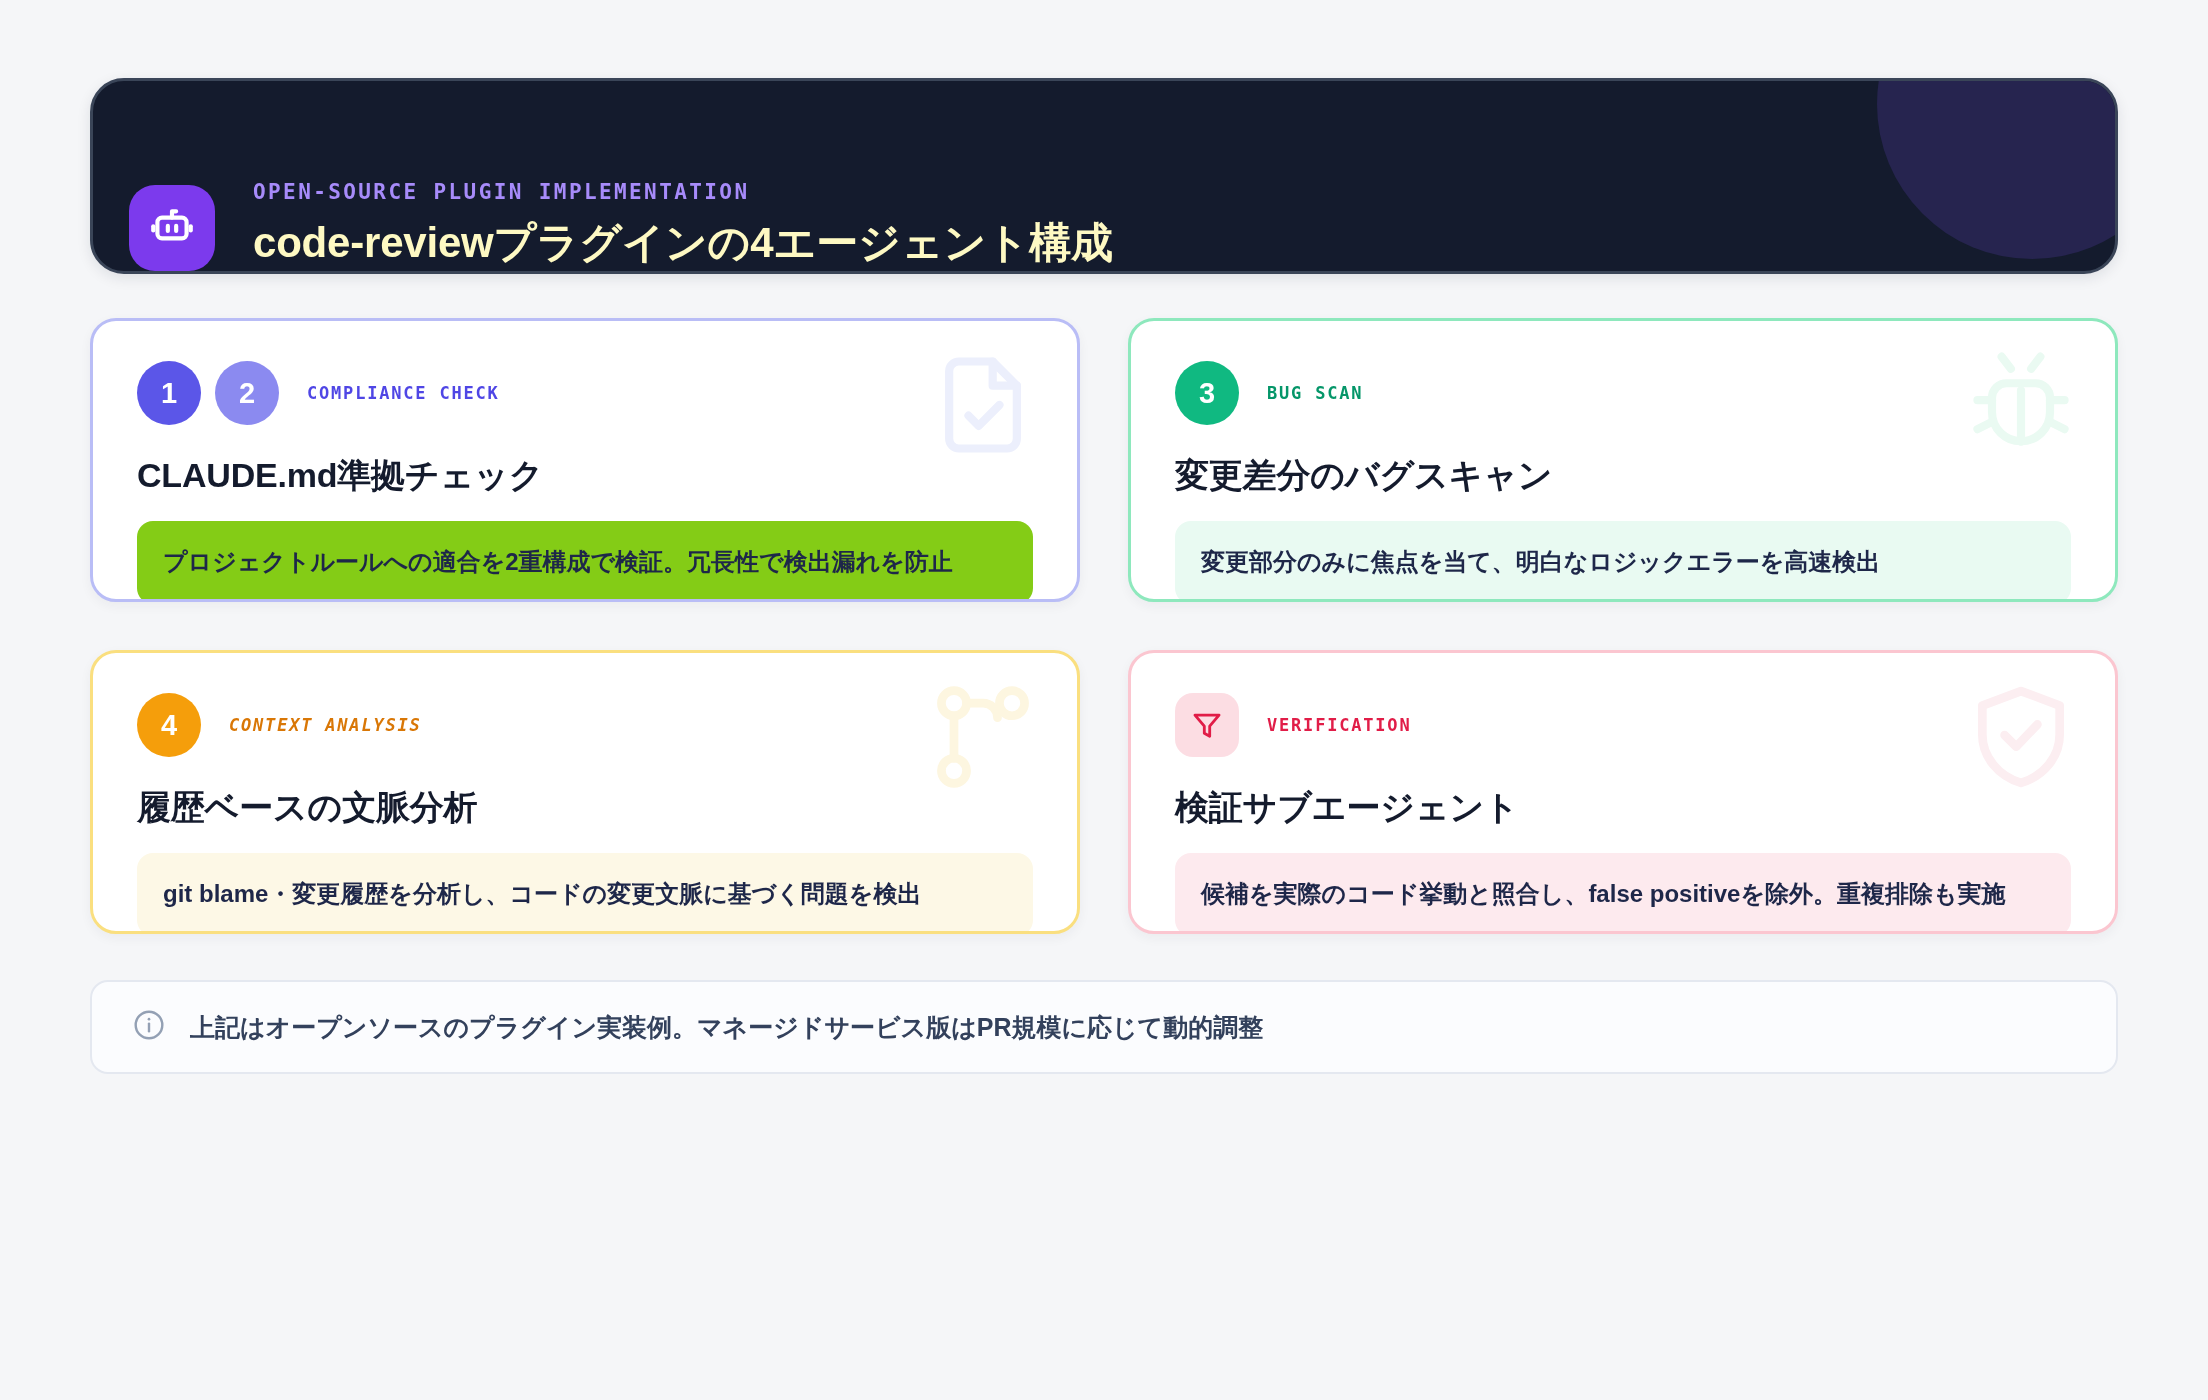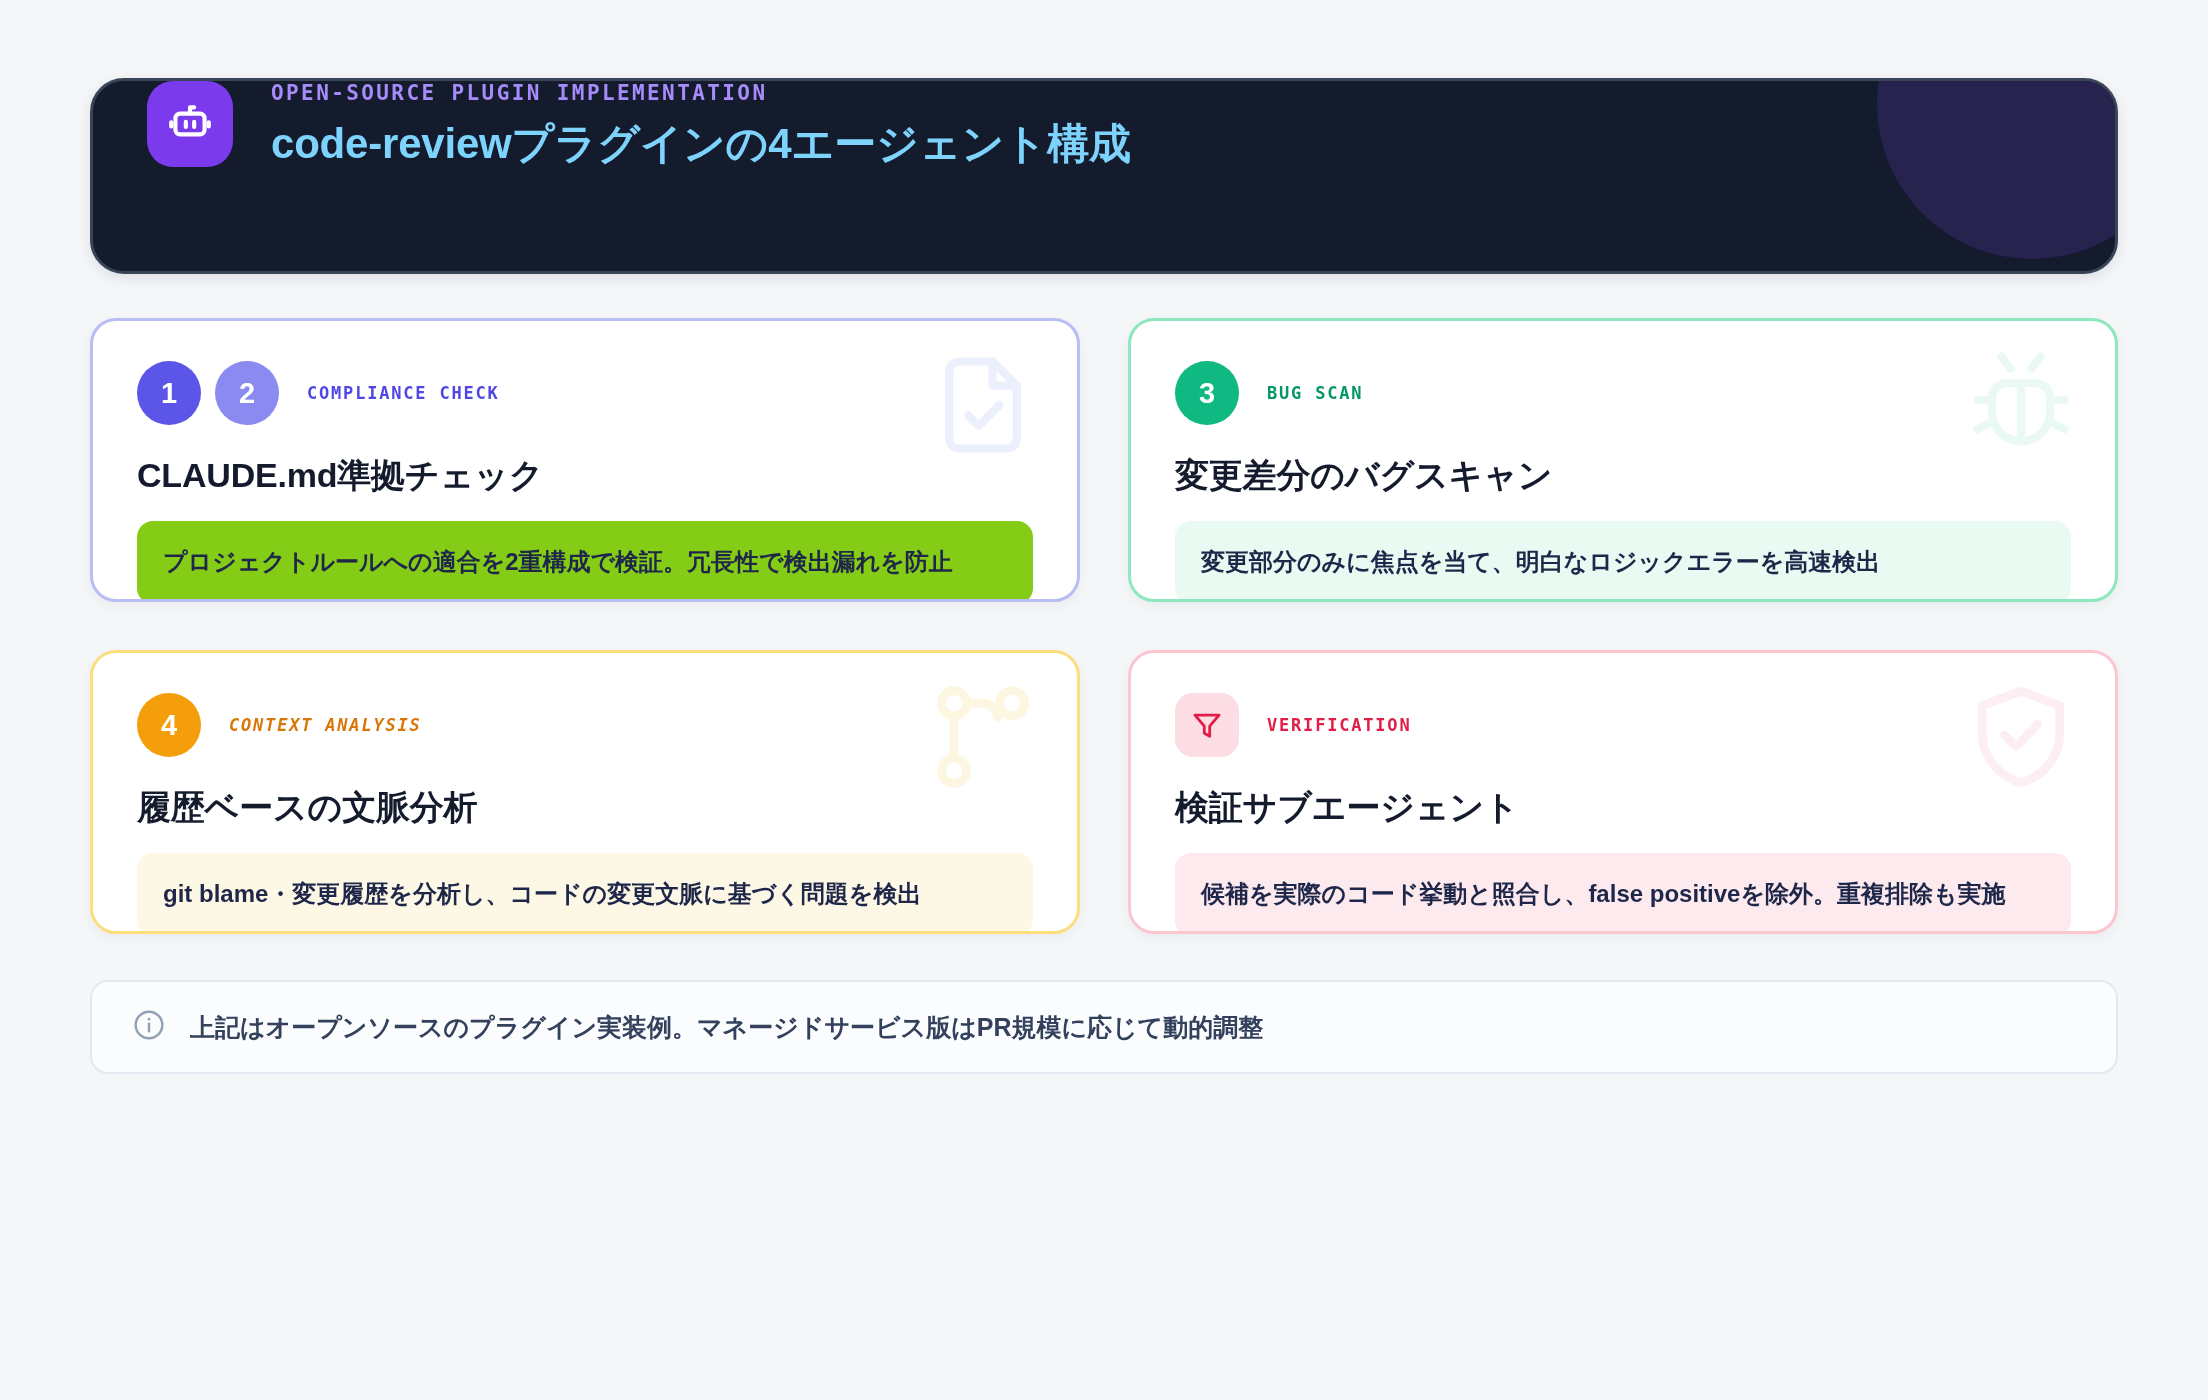--- a/index.html
+++ b/index.html
@@ -21,22 +21,22 @@
   }
 
   
   .header {
     position: relative;
     height: 196px;
     background: #141b2d;
     border: 3px solid #3a4558;
     border-radius: 34px;
     display: flex;
-    align-items: flex-start;
-    padding-left: 54px;
+    align-items: flex-end;
+    padding-left: 36px;
     overflow: hidden;
     box-shadow: 0 4px 14px rgba(20,27,45,0.10);
   }
   .header-deco {
     position: absolute;
     right: -72px;
     top: -132px;
     width: 310px;
     height: 310px;
     border-radius: 50%;
@@ -60,21 +60,21 @@
     font-family: "DejaVu Sans Mono", monospace;
     font-size: 21px;
     letter-spacing: 2.4px;
     color: #a78bfa;
     font-weight: 700;
     margin-bottom: 11px;
   }
   .header-title {
     font-size: 42px;
     font-weight: 700;
-    color: #7dd3fc;
+    color: #fef9c3;
     letter-spacing: -0.2px;
   }
 
   
   .grid {
     margin-top: 44px;
     display: grid;
     grid-template-columns: 1fr 1fr;
     grid-template-rows: 284px 284px;
     column-gap: 48px;

